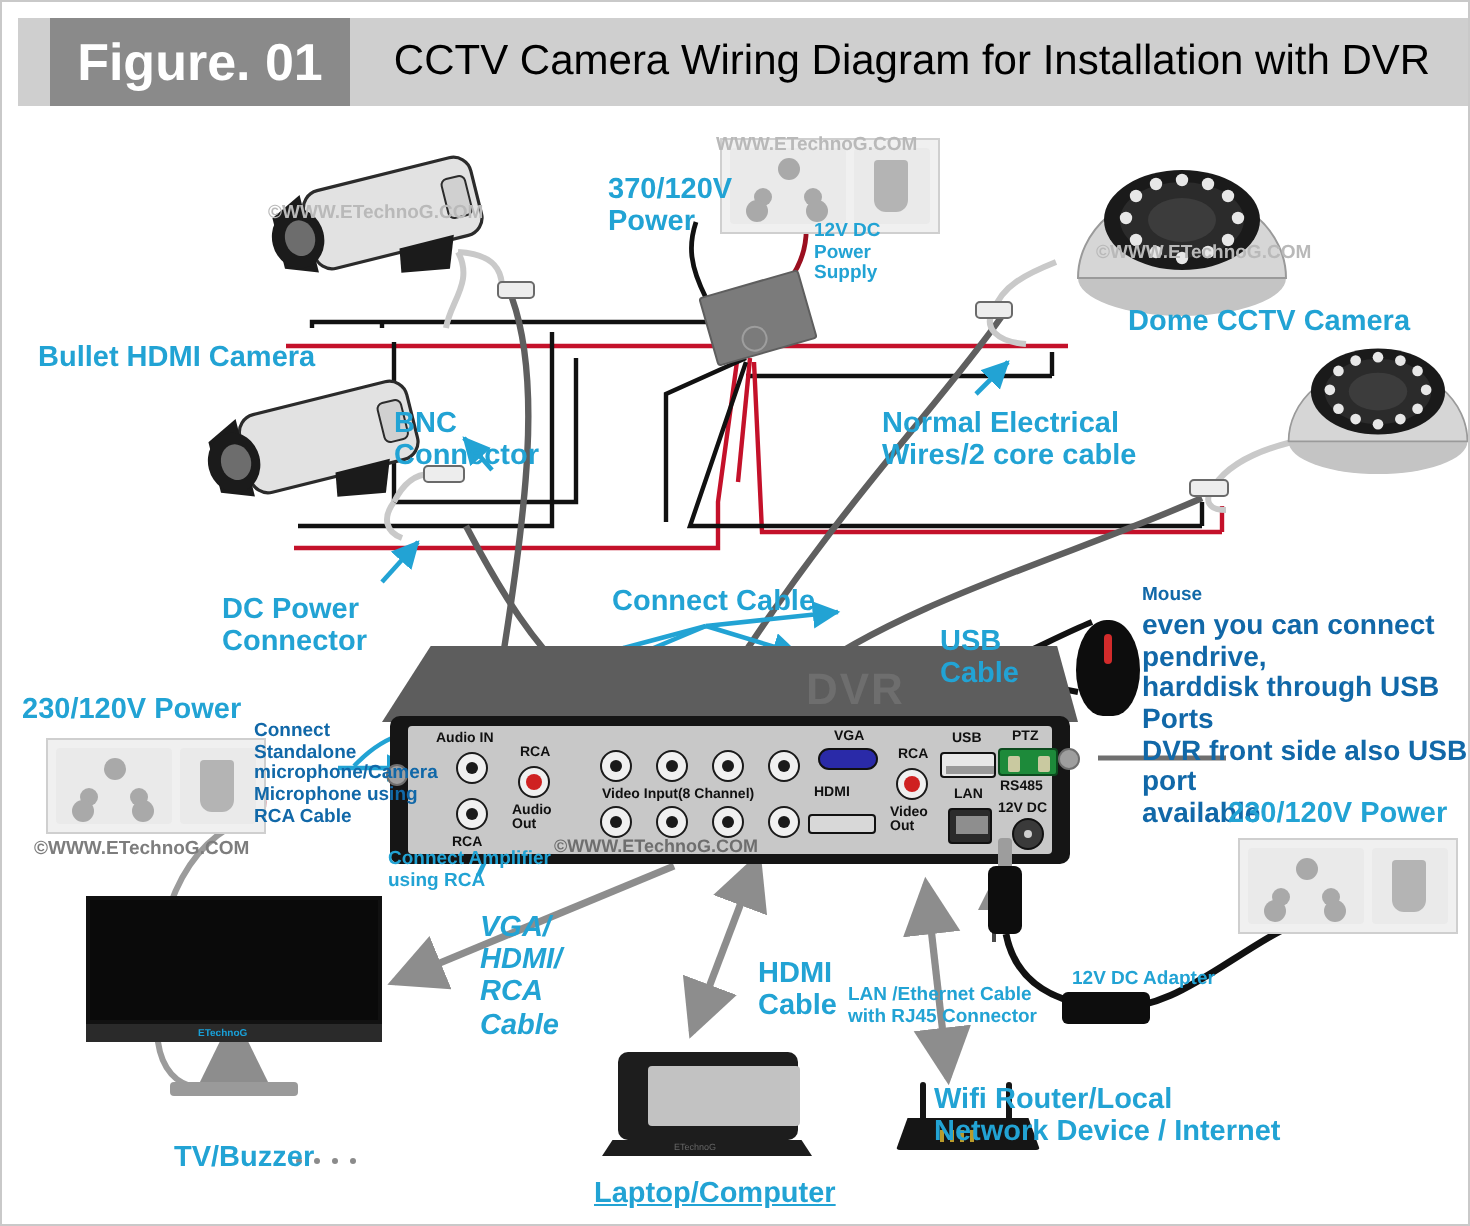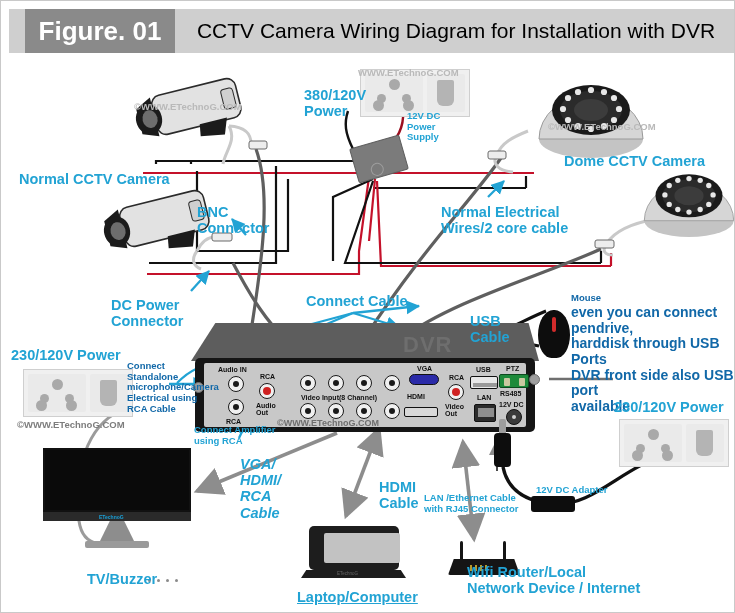--- a/index.html
+++ b/index.html
@@ -449,26 +449,26 @@
     <div class="rt-led" style="left:22px;"></div>
     <div class="rt-led" style="left:27px;"></div>
     <div class="rt-led" style="left:32px;"></div>
     <div class="rt-led" style="left:37px;"></div>
   </div>
 
   <div id="adapter-tip"></div>
   <div id="adapter-plug"></div>
   <div id="adapter-brick"></div>
 
-  <div class="lbl big" style="left:18px;top:170px;">Normal CCTV Camera</div>
+  <div class="lbl big" style="left:18px;top:170px;">Bullet HDMI Camera</div>
   <div class="lbl big" style="left:196px;top:203px;">BNC
 Connector</div>
   <div class="lbl big" style="left:110px;top:296px;">DC Power
 Connector</div>
-  <div class="lbl big" style="left:303px;top:86px;">380/120V
+  <div class="lbl big" style="left:303px;top:86px;">370/120V
 Power</div>
   <div class="lbl sm" style="left:406px;top:110px;">12V DC
 Power
 Supply</div>
   <div class="lbl big" style="left:563px;top:152px;">Dome CCTV Camera</div>
   <div class="lbl big" style="left:440px;top:203px;">Normal Electrical
 Wires/2 core cable</div>
   <div class="lbl big" style="left:305px;top:292px;">Connect Cable</div>
   <div class="lbl big" style="left:469px;top:312px;">USB
 Cable</div>
@@ -478,38 +478,38 @@
 harddisk through USB Ports
 DVR front side also USB port
 available</div>
 
   <div class="lbl big" style="left:10px;top:346px;">230/120V Power</div>
   <div class="lbl big" style="left:613px;top:398px;">230/120V Power</div>
 
   <div class="lbl sm" style="left:126px;top:360px;color:#1168a8;">Connect
 Standalone
 microphone/Camera
-Electrical using
+Microphone using
 RCA Cable</div>
   <div class="lbl sm" style="left:193px;top:424px;">Connect Amplifier
 using RCA</div>
 
   <div class="lbl big" style="left:239px;top:455px;font-style:italic;">VGA/
 HDMI/
 RCA
 Cable</div>
   <div class="lbl big" style="left:378px;top:478px;">HDMI
 Cable</div>
   <div class="lbl sm" style="left:423px;top:492px;">LAN /Ethernet Cable
 with RJ45 Connector</div>
   <div class="lbl sm" style="left:535px;top:484px;">12V DC Adapter</div>
 
   <div class="lbl big" style="left:86px;top:570px;">TV/Buzzer</div>
   <div class="lbl big" style="left:296px;top:588px;text-decoration:underline;">Laptop/Computer</div>
-  <div class="lbl big" style="left:466px;top:563px;">Wifi Router/Local
+  <div class="lbl big" style="left:466px;top:541px;">Wifi Router/Local
 Network Device  / Internet</div>
 
   <div class="wm" style="left:133px;top:100px;">©WWW.ETechnoG.COM</div>
   <div class="wm" style="left:357px;top:66px;">WWW.ETechnoG.COM</div>
   <div class="wm" style="left:547px;top:120px;">©WWW.ETechnoG.COM</div>
   <div class="wm dark" style="left:276px;top:417px;">©WWW.ETechnoG.COM</div>
   <div class="wm" style="left:16px;top:418px;color:#7d7d7d;">©WWW.ETechnoG.COM</div>
 
 </div>
 

